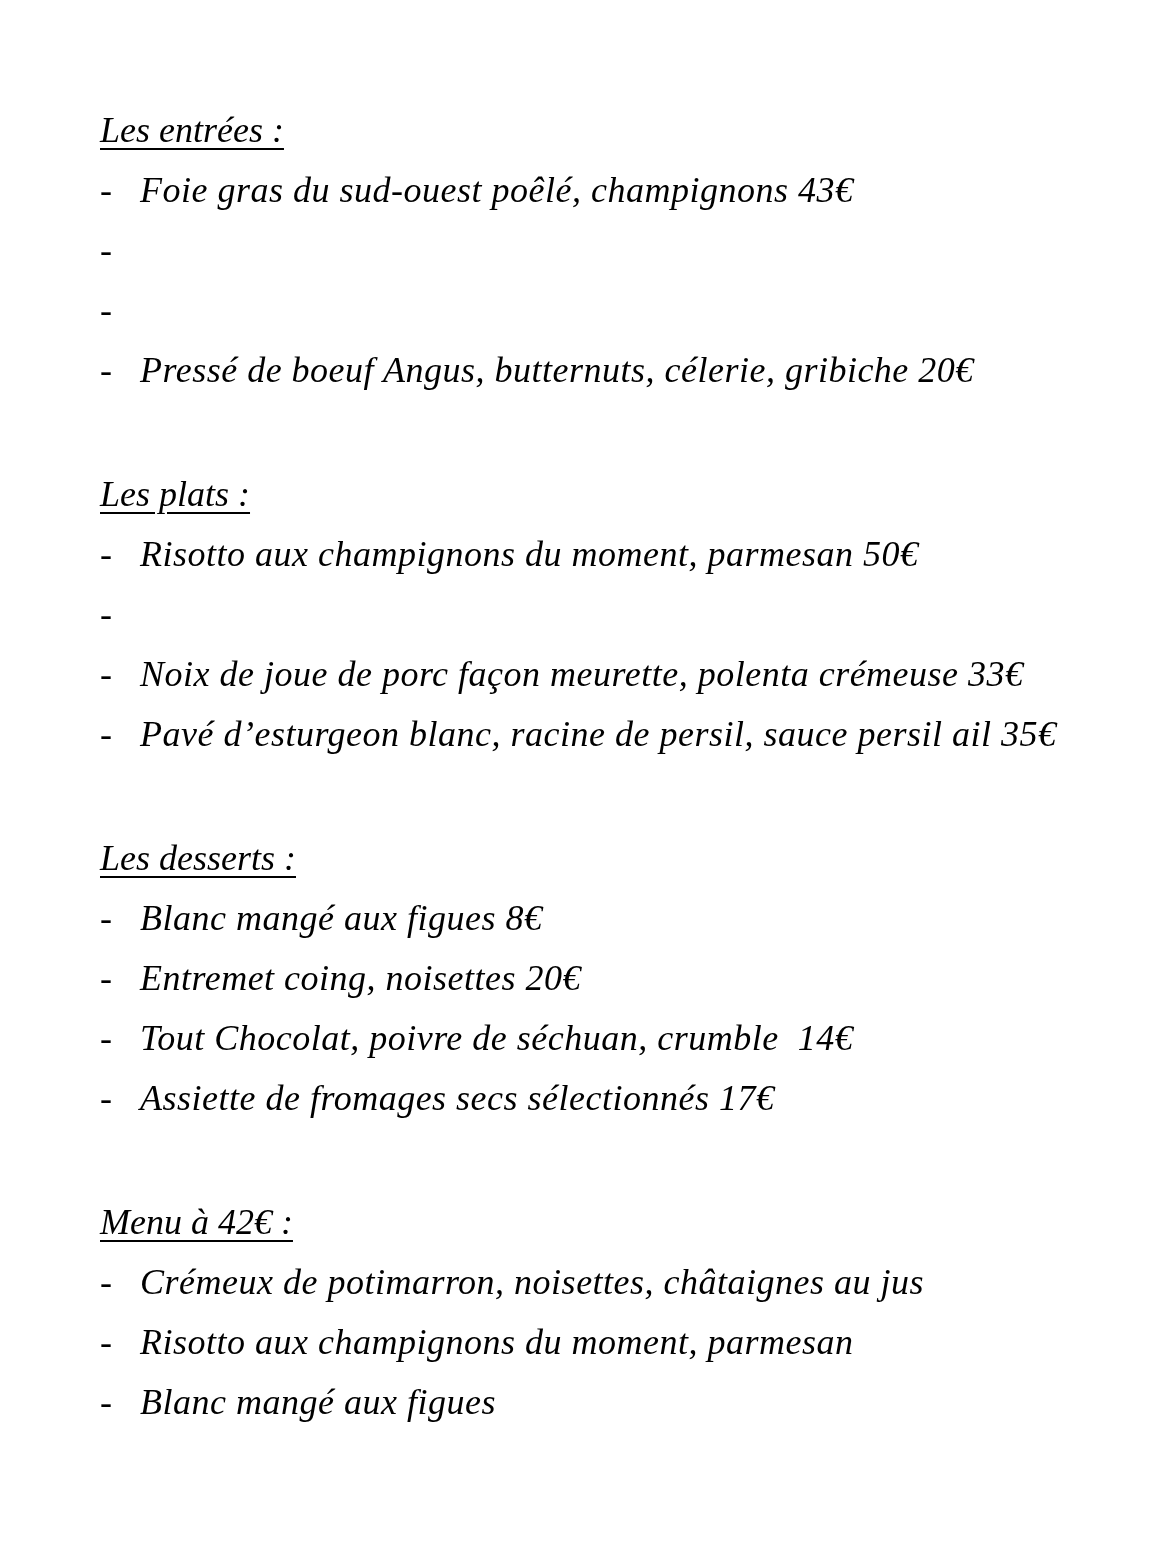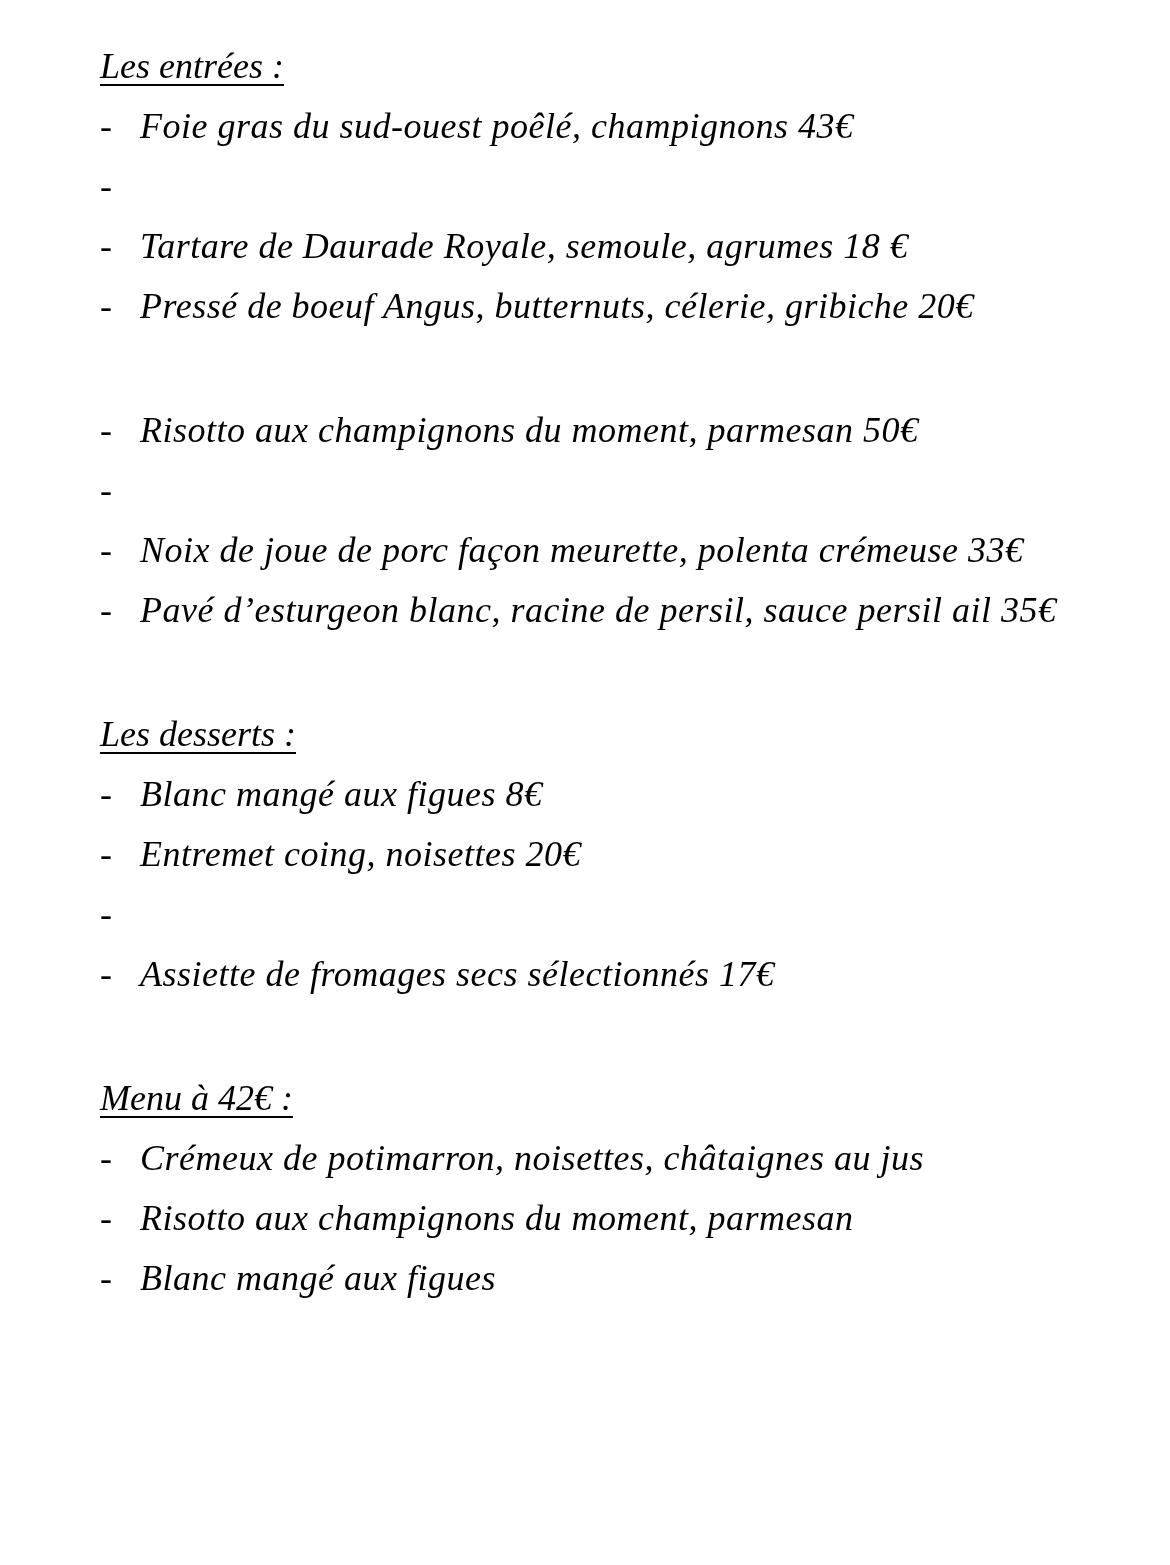--- a/index.html
+++ b/index.html
@@ -12,21 +12,21 @@
     height: 1565px;
     font-family: "Liberation Serif", serif;
     font-style: italic;
     color: #000000;
     overflow: hidden;
   }
   .page {
     box-sizing: border-box;
     width: 1170px;
     height: 1565px;
-    padding: 36px 55px 0 100px;
+    padding: 100px 55px 0 100px;
   }
   .section { margin: 0; }
   .section + .section { margin-top: 64px; }
   .title {
     margin: 0;
     font-size: 36px;
     line-height: 60px;
     font-weight: normal;
     font-style: italic;
     text-decoration: underline;
@@ -58,29 +58,29 @@
     <h2 class="title">Les entrées :</h2>
     <div class="item">
       <span class="dash">-</span>
       <span class="txt">Foie gras du sud-ouest poêlé, champignons 43€</span>
     </div>
     <div class="item">
       <span class="dash">-</span>
     </div>
     <div class="item">
       <span class="dash">-</span>
-      <span class="txt">Tartare de Daurade Royale, semoule, agrumes 18 €</span>
     </div>
     <div class="item">
       <span class="dash">-</span>
       <span class="txt">Pressé de boeuf Angus, butternuts, célerie, gribiche 20€</span>
     </div>
   </section>
 
   <section class="section">
+    <h2 class="title">Les plats :</h2>
     <div class="item">
       <span class="dash">-</span>
       <span class="txt">Risotto aux champignons du moment, parmesan 50€</span>
     </div>
     <div class="item">
       <span class="dash">-</span>
     </div>
     <div class="item">
       <span class="dash">-</span>
       <span class="txt">Noix de joue de porc façon meurette, polenta crémeuse 33€</span>
@@ -96,20 +96,21 @@
     <div class="item">
       <span class="dash">-</span>
       <span class="txt">Blanc mangé aux figues 8€</span>
     </div>
     <div class="item">
       <span class="dash">-</span>
       <span class="txt">Entremet coing, noisettes 20€</span>
     </div>
     <div class="item">
       <span class="dash">-</span>
+      <span class="txt">Tout Chocolat, poivre de séchuan, crumble  14€</span>
     </div>
     <div class="item">
       <span class="dash">-</span>
       <span class="txt">Assiette de fromages secs sélectionnés 17€</span>
     </div>
   </section>
 
   <section class="section">
     <h2 class="title">Menu à 42€ :</h2>
     <div class="item">

